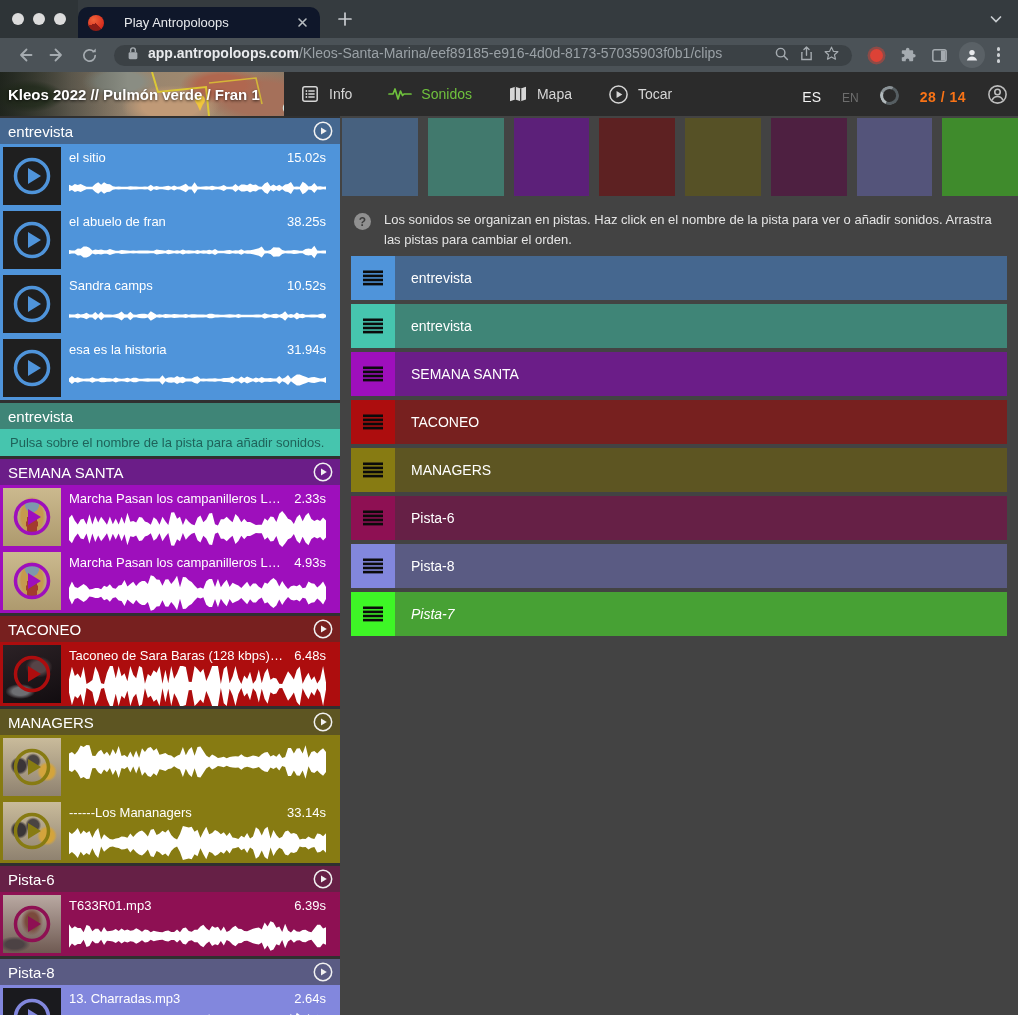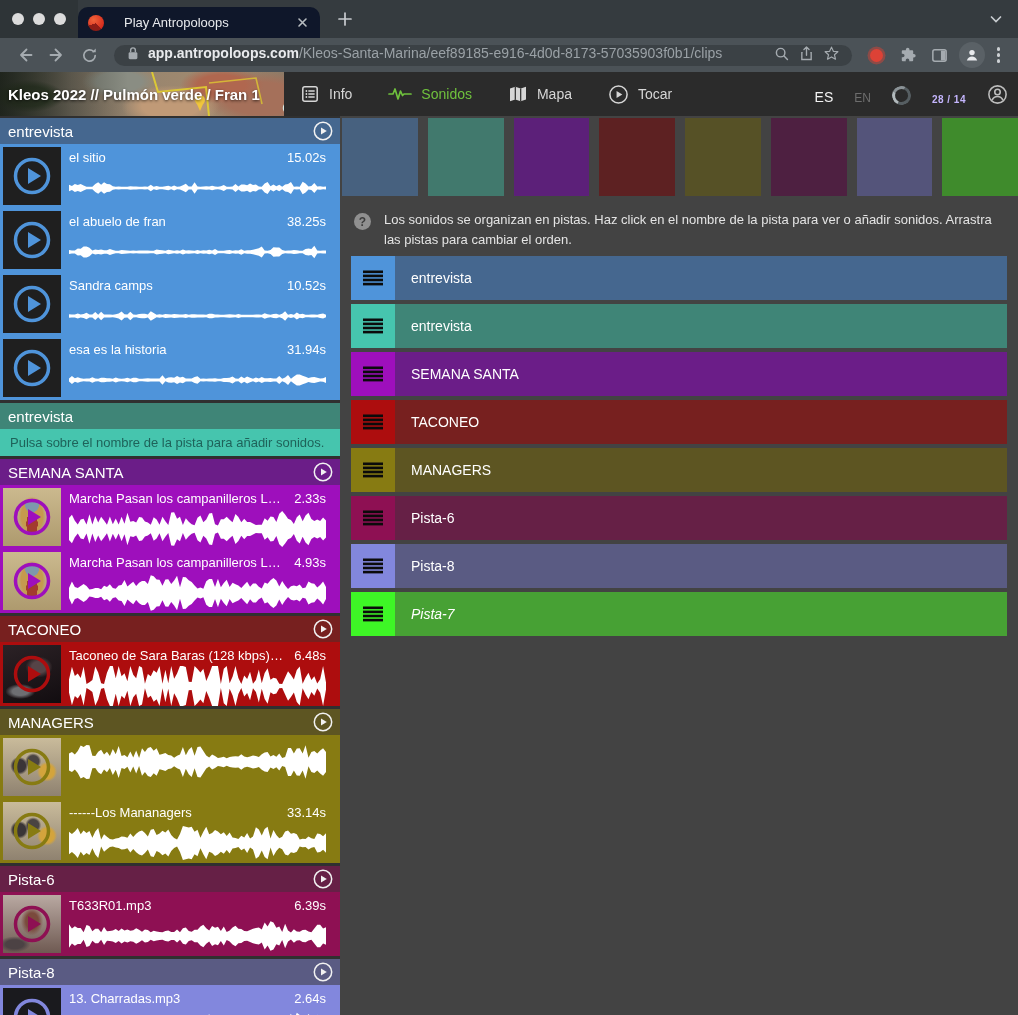--- a/index.html
+++ b/index.html
@@ -49,21 +49,21 @@
   .banner-title{position:absolute;left:8px;top:50%;transform:translateY(-50%);
     font-size:15px;font-weight:bold;color:#fff;text-shadow:0 1px 3px rgba(0,0,0,.7);white-space:nowrap}
   .nav{display:flex;align-items:center;gap:36px;margin-left:16px}
   .nav-item{display:flex;align-items:center;gap:9px;font-size:14px;color:#d6d6d6;cursor:default}
   .nav-item.active{color:#6fc13d}
   .header-right{margin-left:auto;display:flex;align-items:flex-end;gap:21px;padding-right:10px}
   .lang-es{font-size:14px;color:#f2f2f2}
   .lang-en{font-size:12px;color:#6d6d6d}
   .ring{width:13px;height:13px;border-radius:50%;border:3.5px solid #565e62;
         border-left-color:#b2babd;border-top-color:#8b9397;transform:rotate(-20deg)}
-  .counter{font-size:10px;font-weight:bold;color:#c4b5fd;letter-spacing:.5px}
+  .counter{font-size:14px;font-weight:bold;color:#f97316;letter-spacing:.5px}
 
   
   .content{flex:1;display:flex;min-height:0}
   .sidebar{width:340px;flex:none;background:#303030;overflow:hidden;display:flex;
            flex-direction:column;gap:3px;padding-top:2px}
   .track-section{flex:none}
   .track-head{height:26px;display:flex;align-items:center;padding:0 6px 0 8px}
   .track-head-name{flex:1;font-size:15px;color:#fff;white-space:nowrap;overflow:hidden}
   .clips{display:flex;flex-direction:column}
   .clip{height:64px;display:flex;box-sizing:border-box;padding:3px 12px 3px 3px}

